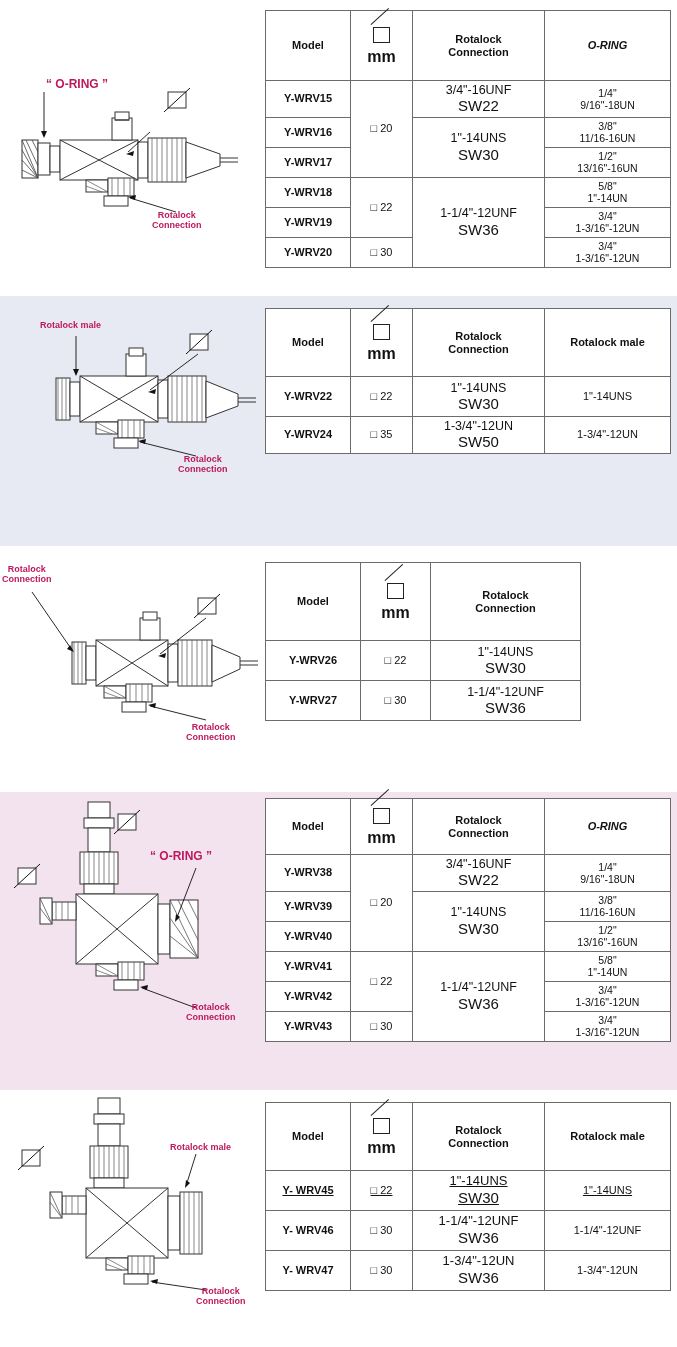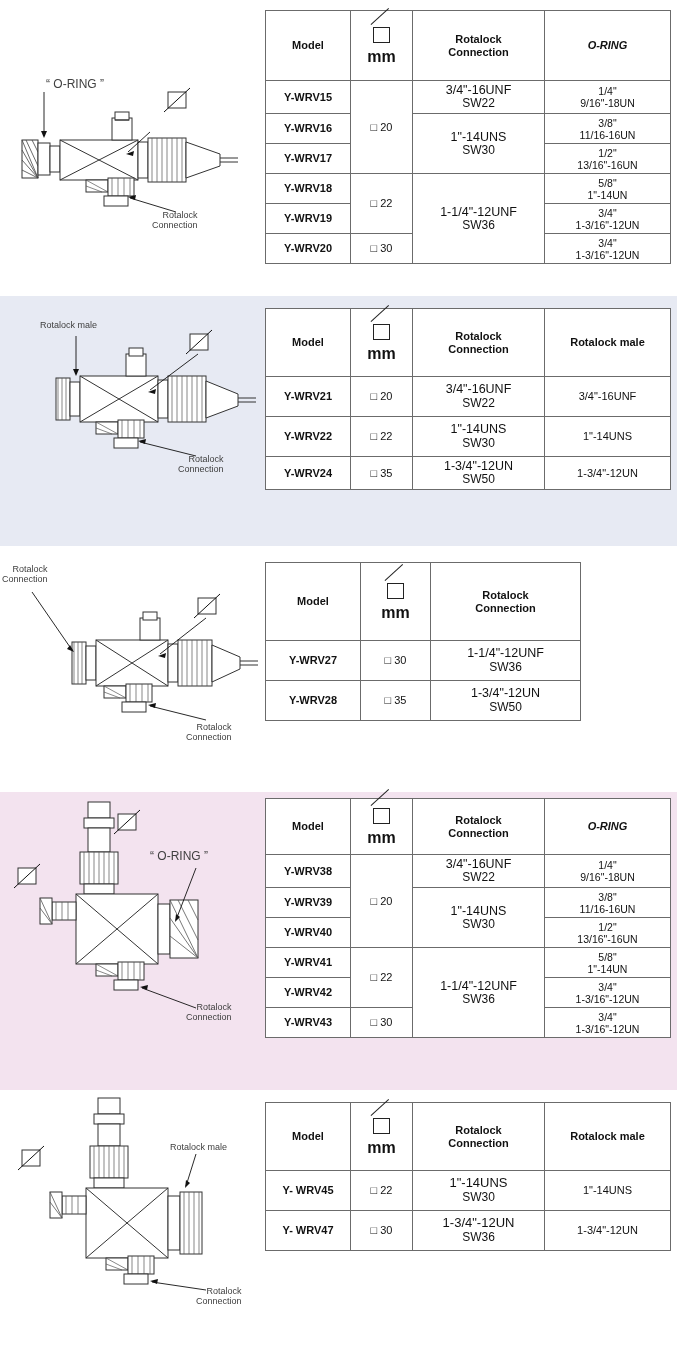--- a/index.html
+++ b/index.html
@@ -34,30 +34,30 @@
     line-height:1.15;
   }
   .hdr-model{font-size:14px;}
   .hdr-mm{font-size:16px;}
   .hdr-rota{font-size:12.5px;line-height:1.2;}
   .hdr-oring{font-size:17px;font-style:italic;}
   .hdr-rotamale{font-size:11.5px;}
   .model{font-size:13.5px;font-weight:bold;text-align:center;}
   .size{font-size:13.5px;margin-left:35px;}
   .conn-main{font-size:12.5px;}
-  .conn-sw{font-size:12px;}
+  .conn-sw{font-size:15px;}
   .oring-top{font-size:10.5px;}
   .oring-bot{font-size:10.5px;}
   .mono-big{font-size:13px;}
 
   
   .diagicon{display:inline-block;position:relative;width:22px;height:20px;}
   .diagicon .box{position:absolute;left:2px;top:2px;width:15px;height:14px;border:1.3px solid #222;}
   .diagicon .sl{position:absolute;left:0px;top:-1px;width:24px;height:1.3px;background:#222;transform:rotate(-42deg);transform-origin:left center;}
-  .lbl{position:absolute;font-size:9px;line-height:1.15;color:#404040;text-align:right;}
+  .lbl{position:absolute;font-size:9px;line-height:1.15;color:#be185d;text-align:center;font-weight:bold;}
   .lbl.big{font-size:12px;}
   svg{display:block;}
 </style>
 </head>
 <body>
 
 <div class="section sec-white" style="height:296px;">
   <div class="row">
     <div class="figure" style="height:296px;">
       <svg width="265" height="296" viewBox="0 0 265 296">
@@ -237,29 +237,20 @@
         <tbody>
             <tr style="height:68px;">
           <th class="hdr-model">Model</th>
           <th>
             <span class="diagicon"><span class="box"></span><span class="sl"></span></span>
             <div class="hdr-mm">mm</div>
           </th>
           <th class="hdr-rota" style="white-space:pre-line;">Rotalock
 Connection</th>
           <th class="hdr-rotamale">Rotalock male</th>
-        </tr>
-        <tr style="height:40px;">
-          <td class="model">Y-WRV21</td>
-          <td class="size">□ 20</td>
-          <td>
-            <div class="conn-main">3/4"-16UNF</div>
-            <div class="conn-sw">SW22</div>
-          </td>
-          <td class="conn-main">3/4"-16UNF</td>
         </tr>
         <tr style="height:40px;">
           <td class="model">Y-WRV22</td>
           <td class="size">□ 22</td>
           <td>
             <div class="conn-main">1"-14UNS</div>
             <div class="conn-sw">SW30</div>
           </td>
           <td class="conn-main">1"-14UNS</td>
         </tr>
@@ -329,33 +320,33 @@
             <tr style="height:78px;">
           <th class="hdr-model">Model</th>
           <th>
             <span class="diagicon"><span class="box"></span><span class="sl"></span></span>
             <div class="hdr-mm">mm</div>
           </th>
           <th class="hdr-rota" style="white-space:pre-line;">Rotalock
 Connection</th>
         </tr>
         <tr style="height:40px;">
+          <td class="model">Y-WRV26</td>
+          <td class="size">□ 22</td>
+          <td>
+            <div class="conn-main">1"-14UNS</div>
+            <div class="conn-sw">SW30</div>
+          </td>
+        </tr>
+        <tr style="height:40px;">
           <td class="model">Y-WRV27</td>
           <td class="size">□ 30</td>
           <td>
             <div class="conn-main">1-1/4"-12UNF</div>
             <div class="conn-sw">SW36</div>
-          </td>
-        </tr>
-        <tr style="height:40px;">
-          <td class="model">Y-WRV28</td>
-          <td class="size">□ 35</td>
-          <td>
-            <div class="conn-main">1-3/4"-12UN</div>
-            <div class="conn-sw">SW50</div>
           </td>
         </tr>
       </tbody>
         </table>
     </div>
   </div>
 </div>
 
 <div class="section sec-pink" style="height:298px;">
   <div class="row">
@@ -539,28 +530,37 @@
             <tr style="height:68px;">
           <th class="hdr-model">Model</th>
           <th>
             <span class="diagicon"><span class="box"></span><span class="sl"></span></span>
             <div class="hdr-mm">mm</div>
           </th>
           <th class="hdr-rota" style="white-space:pre-line;">Rotalock
 Connection</th>
           <th class="hdr-rotamale">Rotalock male</th>
         </tr>
-        <tr style="height:40px;">
+        <tr style="height:40px;text-decoration:underline;">
           <td class="model">Y- WRV45</td>
           <td class="size">□ 22</td>
           <td>
             <div class="mono-big">1"-14UNS</div>
             <div class="conn-sw">SW30</div>
           </td>
           <td class="conn-main">1"-14UNS</td>
+        </tr>
+        <tr style="height:40px;">
+          <td class="model">Y- WRV46</td>
+          <td class="size">□ 30</td>
+          <td>
+            <div class="mono-big">1-1/4"-12UNF</div>
+            <div class="conn-sw">SW36</div>
+          </td>
+          <td class="conn-main">1-1/4"-12UNF</td>
         </tr>
         <tr style="height:40px;">
           <td class="model">Y- WRV47</td>
           <td class="size">□ 30</td>
           <td>
             <div class="mono-big">1-3/4"-12UN</div>
             <div class="conn-sw">SW36</div>
           </td>
           <td class="conn-main">1-3/4"-12UN</td>
         </tr>

